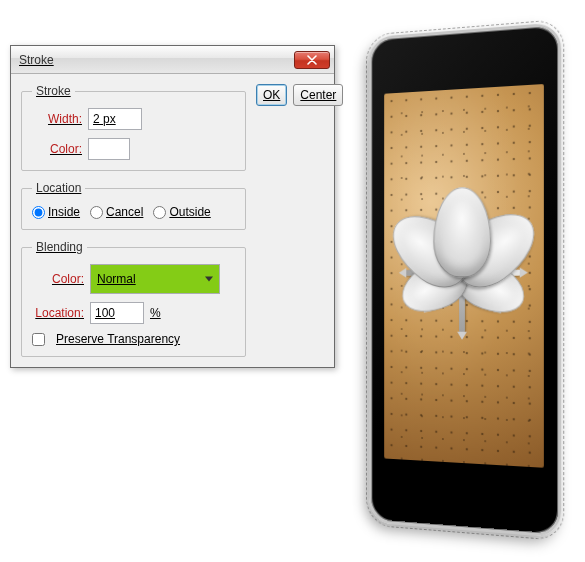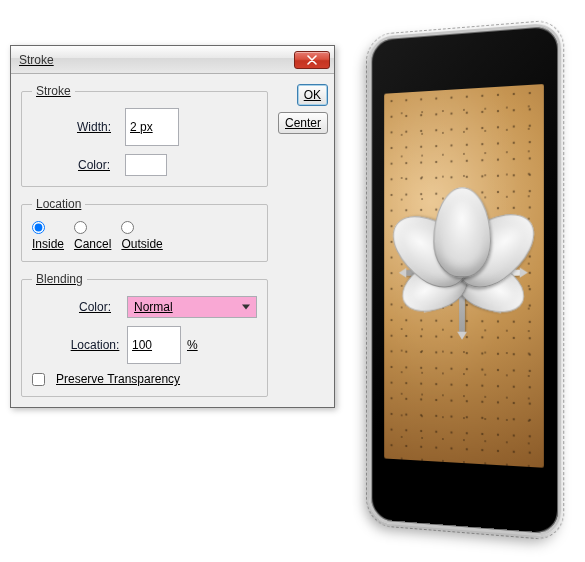--- a/index.html
+++ b/index.html
@@ -55,21 +55,21 @@
     box-shadow: inset 0 1px 0 rgba(255,255,255,0.4);
   }
   .close-btn svg { display:block; }
 
   .dialog-body {
     padding: 10px;
     display: flex;
     gap: 10px;
   }
   .left-col { flex: 1; }
-  .right-col { width: 68px; display: flex; flex-direction: column; gap: 6px; align-items: flex-end; }
+  .right-col { width: 68px; display: flex; flex-direction: row; gap: 6px; }
 
   fieldset {
     border: 1px solid #c0c0c0;
     border-radius: 2px;
     margin: 0 0 10px 0;
     padding: 10px 10px 10px 10px;
     background: #f0f0f0;
   }
   legend {
     padding: 0 4px;
@@ -77,54 +77,53 @@
   }
 
   .row {
     display: flex;
     align-items: center;
     margin-bottom: 8px;
   }
   .row:last-child { margin-bottom: 0; }
   .lbl {
     width: 50px;
-    text-align: center;
+    text-align: right;
     margin-right: 6px;
-    color: #0f172a;
-    margin-left: 37px;
+    color: #b91c1c;
   }
   .lbl-wide { width: 52px; }
 
   .text-input {
     width: 54px;
     height: 22px;
     border: 1px solid #abadb3;
     background: #fff;
-    padding: 18px 4px;
+    padding: 2px 4px;
     font-family: inherit;
     font-size: 12px;
   }
   .color-swatch {
     width: 42px;
     height: 22px;
     border: 1px solid #abadb3;
     background: #fff;
     cursor: pointer;
   }
 
   .radios { display: flex; gap: 10px; }
-  .radio-item { display: flex; align-items: flex-start; gap: 3px; cursor: pointer; flex-direction: column; }
+  .radio-item { display: flex; align-items: center; gap: 3px; cursor: pointer; }
   .radio-item input { margin: 0; }
 
   .select-wrap {
     position: relative;
     width: 130px;
-    height: 22px;
+    height: 30px;
     border: 1px solid #abadb3;
-    background: #f9a8d4;
+    background: #84cc16;
     display: flex;
     align-items: center;
     padding: 0 18px 0 6px;
     cursor: pointer;
   }
   .select-wrap .caret {
     position: absolute;
     right: 6px;
     top: 50%;
     transform: translateY(-50%);

